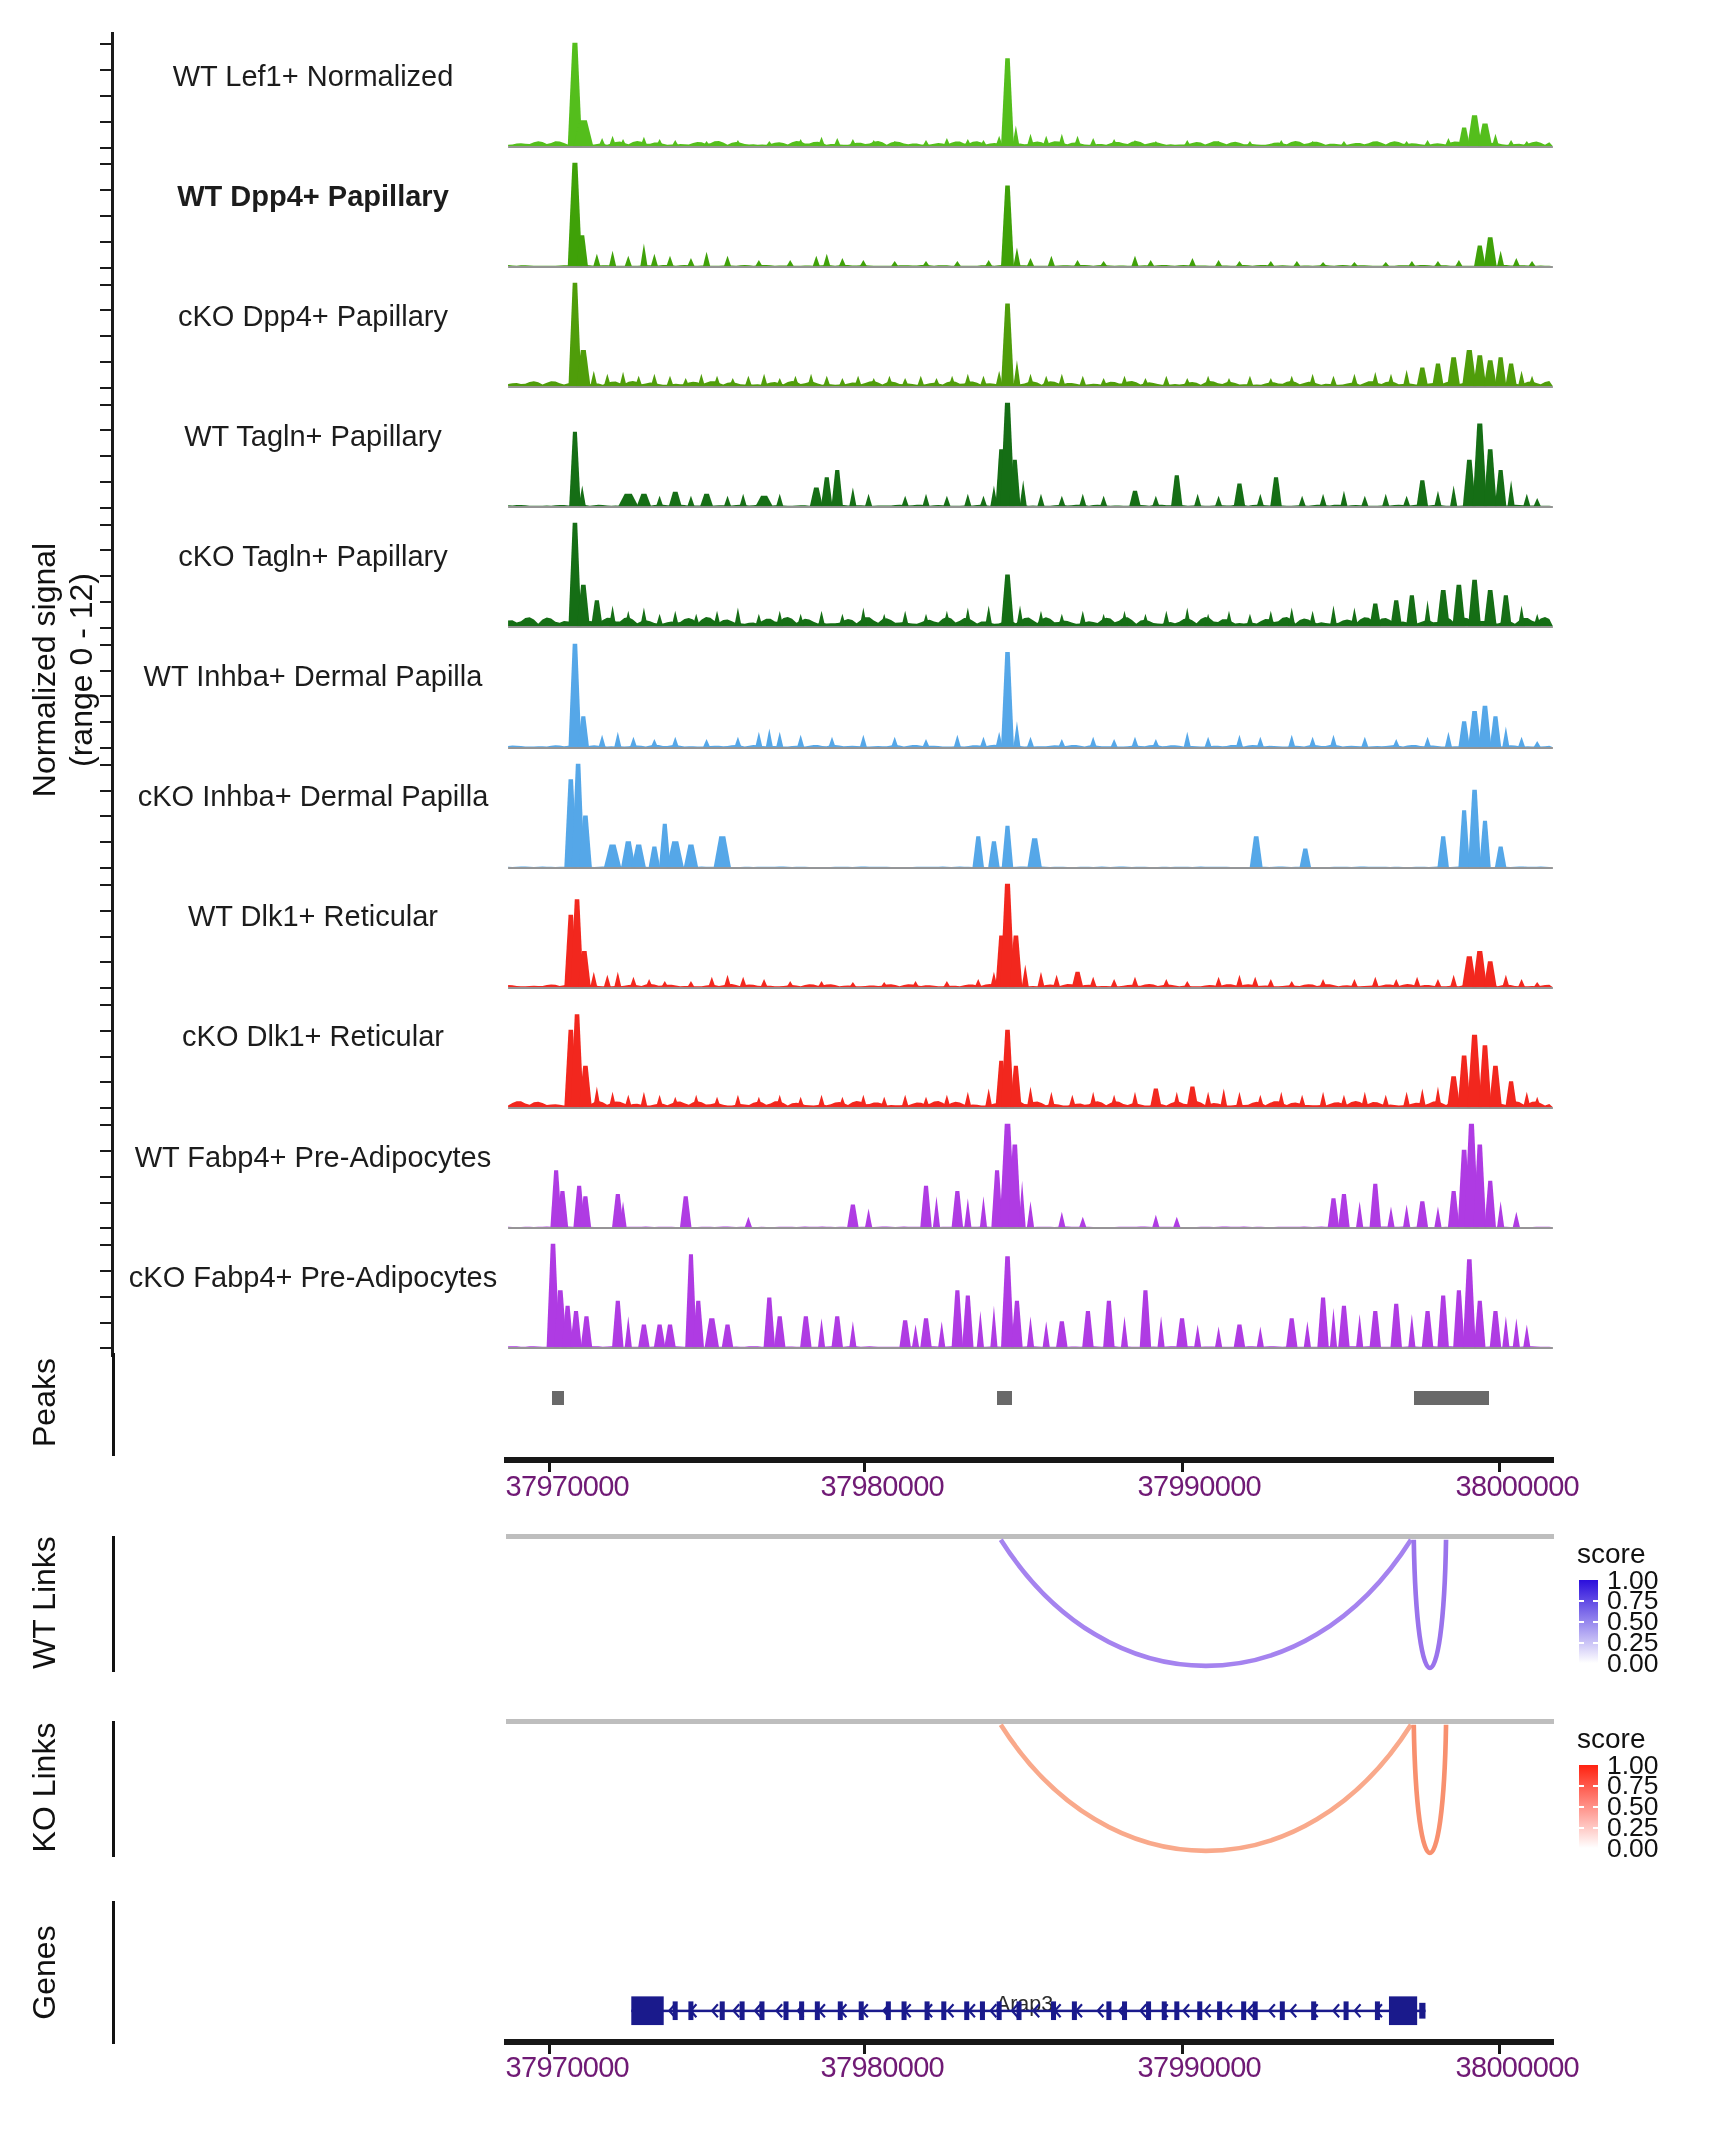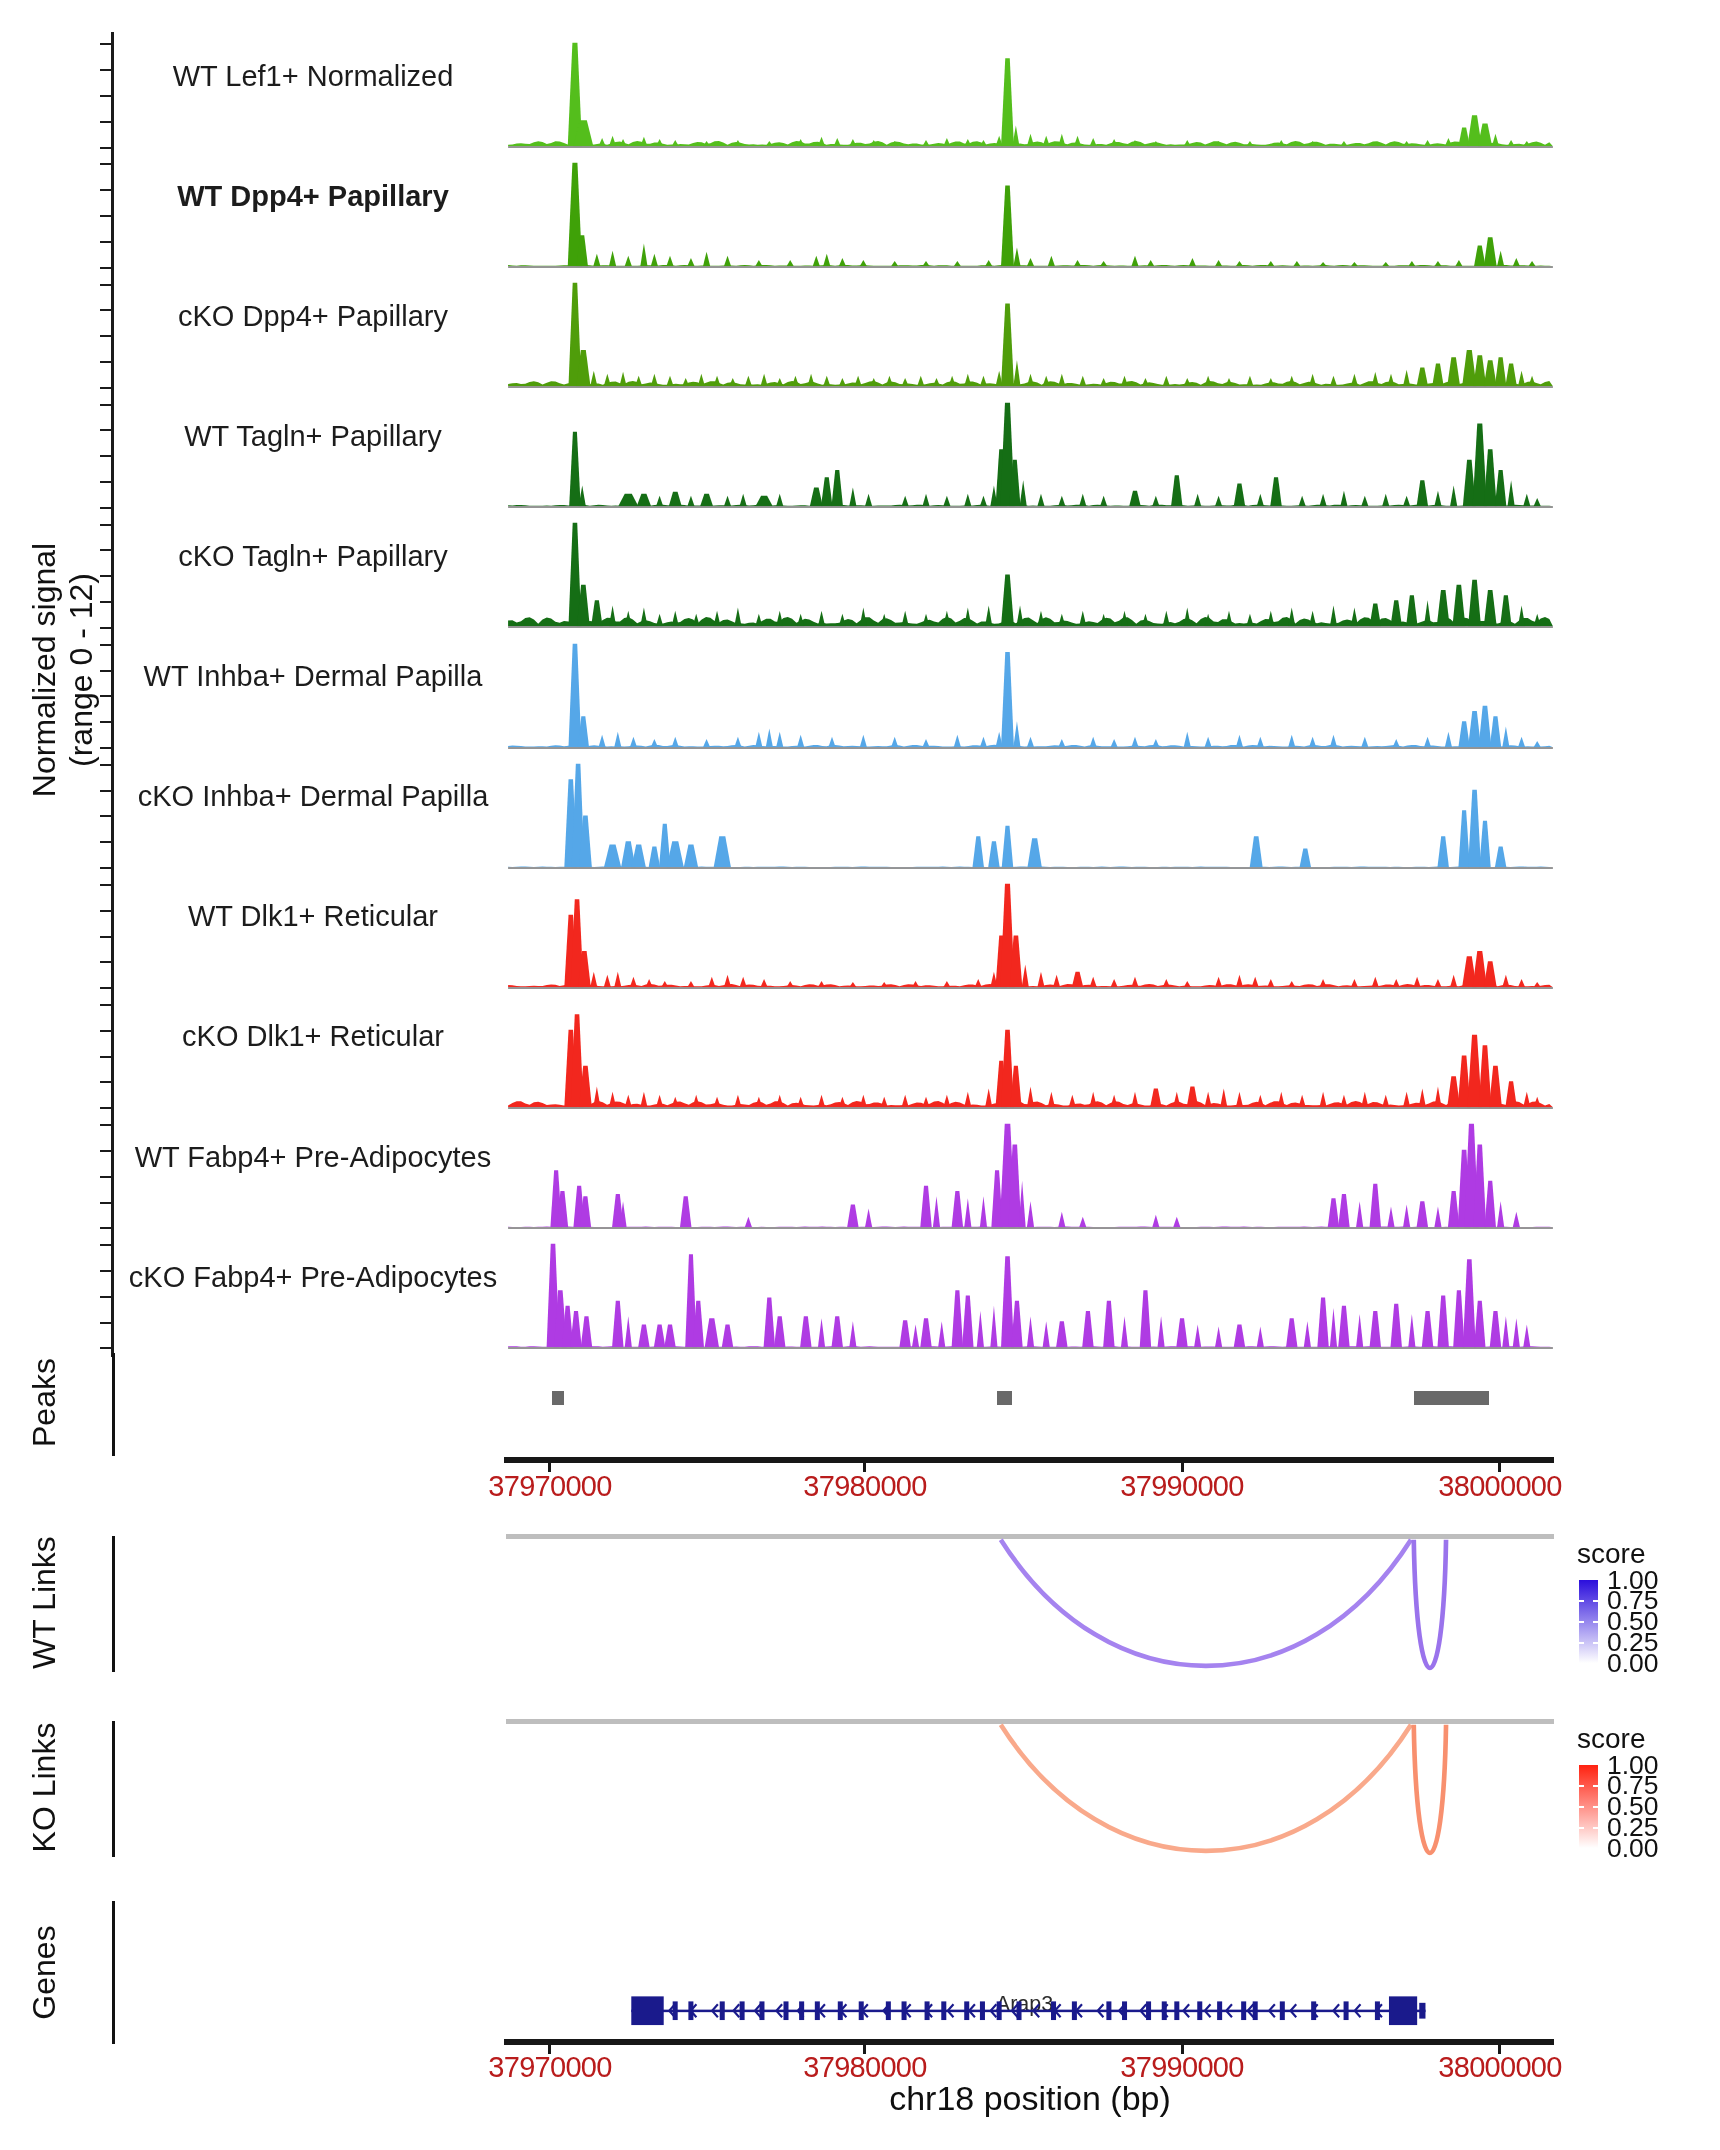--- a/index.html
+++ b/index.html
@@ -1,21 +1,21 @@
 <!DOCTYPE html>
 <html style="font-size:11.5px"><head>
 <meta charset="utf-8">
 <style>
   html,body{margin:0;padding:0;background:#ffffff;}
   #canvas{position:relative;width:1721px;height:2151px;background:#fff;overflow:hidden;
           font-family:"Liberation Sans", sans-serif;}
   .abs{position:absolute;}
   .rot{transform:rotate(-90deg);display:flex;flex-direction:column;align-items:center;justify-content:center;text-align:center;}
   .track-label{font-size:29px;color:#1c1c1c;text-align:center;line-height:34px;white-space:nowrap;}
-  .tick-label{font-size:29px;color:#b91c1c;text-align:center;line-height:32px;letter-spacing:-0.7px;}
+  .tick-label{font-size:29px;color:#701a75;text-align:right;line-height:32px;letter-spacing:-0.7px;}
   .axis-bar{background:#171717;}
   .axis-tick{background:#171717;}
   .bracket{background:#121212;width:2.9px;}
   .side-label{font-size:32px;color:#111;line-height:37px;white-space:nowrap;}
   .legend-title{font-size:28px;color:#111;}
   .legend-num{font-size:26.5px;color:#111;line-height:29px;}
   .peak-box{background:#696969;}
   .gene-name{font-size:21.5px;color:#2b2b2b;text-align:center;}
   .xaxis-title{font-size:34px;color:#0f0f0f;text-align:center;}
   svg{position:absolute;overflow:visible;}
@@ -261,21 +261,20 @@
       <div class="abs axis-bar" style="left: 504px; top: 2039px; width: 1050px; height: 5.7px; background: rgb(23, 23, 23);"></div>
       <div class="abs axis-tick" style="left: 548px; top: 2045px; width: 2.9px; height: 9.3px; background: rgb(23, 23, 23);"></div>
       <div class="abs tick-label" style="left: 471px; top: 2051px; width: 158px;">37970000</div>
       <div class="abs axis-tick" style="left: 863px; top: 2045px; width: 2.9px; height: 9.3px; background: rgb(23, 23, 23);"></div>
       <div class="abs tick-label" style="left: 786px; top: 2051px; width: 158px;">37980000</div>
       <div class="abs axis-tick" style="left: 1181px; top: 2045px; width: 2.9px; height: 9.3px; background: rgb(23, 23, 23);"></div>
       <div class="abs tick-label" style="left: 1103px; top: 2051px; width: 158px;">37990000</div>
       <div class="abs axis-tick" style="left: 1498px; top: 2045px; width: 2.9px; height: 9.3px; background: rgb(23, 23, 23);"></div>
       <div class="abs tick-label" style="left: 1421px; top: 2051px; width: 158px;">38000000</div>
     </div>
-  <div class="abs xaxis-title" style="left:743px;top:2079px;width:574px;">chr18 position (bp)</div>
 
 <svg width="1045" height="109" style="left: 508px; top: 40px; position: absolute;" viewBox="0 0 1457 152">
       <path d="M0,148 L0,146.2 L6,145.7 L12,144.5 L18,143.9 L24,144.8 L30,145.2 L36,142.6 L42,141.3 L48,142.3 L54,145.2 L60,143.6 L66,141.3 L72,141.4 L78,143.5 L84,145.9 L90,143.8 L96,143.4 L102,144.4 L108,145.8 L114,146.1 L120,145.8 L126,144.8 L132,144.6 L138,145.9 L144,144.2 L150,142.2 L156,141.7 L162,143.6 L168,145.5 L174,142.3 L180,140.9 L186,141.9 L192,144.8 L198,144.6 L204,142.9 L210,143.1 L216,144.6 L222,146.1 L228,145.8 L234,146.0 L240,145.2 L246,145.3 L252,145.7 L258,143.6 L264,142.2 L270,142.6 L276,145.1 L282,143.9 L288,141.3 L294,141.0 L300,143.0 L306,146.1 L312,143.3 L318,142.3 L324,143.2 L330,145.1 L336,145.7 L342,145.4 L348,146.0 L354,145.7 L360,145.9 L366,145.0 L372,143.3 L378,142.6 L384,143.8 L390,145.8 L396,142.6 L402,140.9 L408,141.6 L414,144.4 L420,144.5 L426,142.2 L432,142.0 L438,143.7 L444,145.9 L450,145.0 L456,144.9 L462,145.7 L468,146.0 L474,146.0 L480,144.7 L486,143.4 L492,143.3 L498,145.1 L504,144.4 L510,141.8 L516,141.0 L522,142.7 L528,146.1 L534,143.1 L540,141.5 L546,142.2 L552,144.5 L558,145.5 L564,144.2 L570,144.5 L576,145.6 L582,146.2 L588,145.8 L594,144.6 L600,143.7 L606,144.2 L612,146.0 L618,143.3 L624,141.4 L630,141.6 L636,144.2 L642,144.7 L648,141.9 L654,141.2 L660,142.8 L666,145.6 L672,144.4 L678,143.6 L684,144.3 L690,145.6 L696,146.2 L702,145.8 L708,144.8 L714,144.3 L720,145.3 L726,144.9 L732,142.5 L738,141.5 L744,142.7 L750,145.8 L756,143.1 L762,141.1 L768,141.5 L774,143.9 L780,145.4 L786,143.4 L792,143.1 L798,144.3 L804,145.8 L810,145.9 L816,146.0 L822,145.1 L828,145.0 L834,146.2 L840,144.1 L846,142.2 L852,142.1 L858,144.1 L864,144.9 L870,141.9 L876,140.8 L882,142.2 L888,145.3 L894,144.1 L900,142.5 L906,143.0 L912,144.7 L918,146.1 L924,145.5 L930,146.1 L936,145.6 L942,145.6 L948,145.5 L954,143.6 L960,142.4 L966,143.1 L972,145.6 L978,143.5 L984,141.1 L990,141.1 L996,143.4 L1002,145.5 L1008,142.8 L1014,142.0 L1020,143.2 L1026,145.3 L1032,145.4 L1038,145.0 L1044,145.7 L1050,145.9 L1056,146.1 L1062,145.0 L1068,143.4 L1074,142.9 L1080,144.3 L1086,145.3 L1092,142.3 L1098,140.9 L1104,141.9 L1110,145.0 L1116,144.0 L1122,141.8 L1128,141.9 L1134,143.8 L1140,146.2 L1146,144.6 L1152,144.6 L1158,145.5 L1164,146.2 L1170,146.0 L1176,144.8 L1182,143.6 L1188,143.7 L1194,145.5 L1200,144.0 L1206,141.6 L1212,141.2 L1218,143.2 L1224,145.8 L1230,142.6 L1236,141.2 L1242,142.3 L1248,144.8 L1254,145.1 L1260,143.9 L1266,144.2 L1272,145.4 L1278,146.2 L1284,145.9 L1290,144.8 L1296,144.1 L1302,144.7 L1308,145.6 L1314,143.0 L1320,141.4 L1326,142.0 L1332,144.7 L1338,144.1 L1344,141.5 L1350,141.2 L1356,143.1 L1362,146.1 L1368,144.0 L1374,143.2 L1380,144.1 L1386,145.5 L1392,146.1 L1398,146.0 L1404,145.1 L1410,144.7 L1416,145.6 L1422,144.7 L1428,142.5 L1434,141.7 L1440,143.2 L1446,146.0 L1452,142.7 L1457,148 Z" fill="#54BE1C" stroke="none"></path>
       <polygon points="83.2,148 89.7,4.0 96.7,4.0 103.2,148" fill="#54BE1C"></polygon>
       <polygon points="90.9,148 100.0,112.0 109.8,112.0 118.9,148" fill="#54BE1C"></polygon>
       <polygon points="126.1,148 131.1,136.5 136.1,148" fill="#54BE1C"></polygon>
       <polygon points="140.7,148 145.7,133.6 150.7,148" fill="#54BE1C"></polygon>
       <polygon points="155.3,148 160.3,137.9 165.3,148" fill="#54BE1C"></polygon>
       <polygon points="184.4,148 189.4,135.0 194.4,148" fill="#54BE1C"></polygon>
       <polygon points="206.3,148 211.3,137.9 216.3,148" fill="#54BE1C"></polygon>

